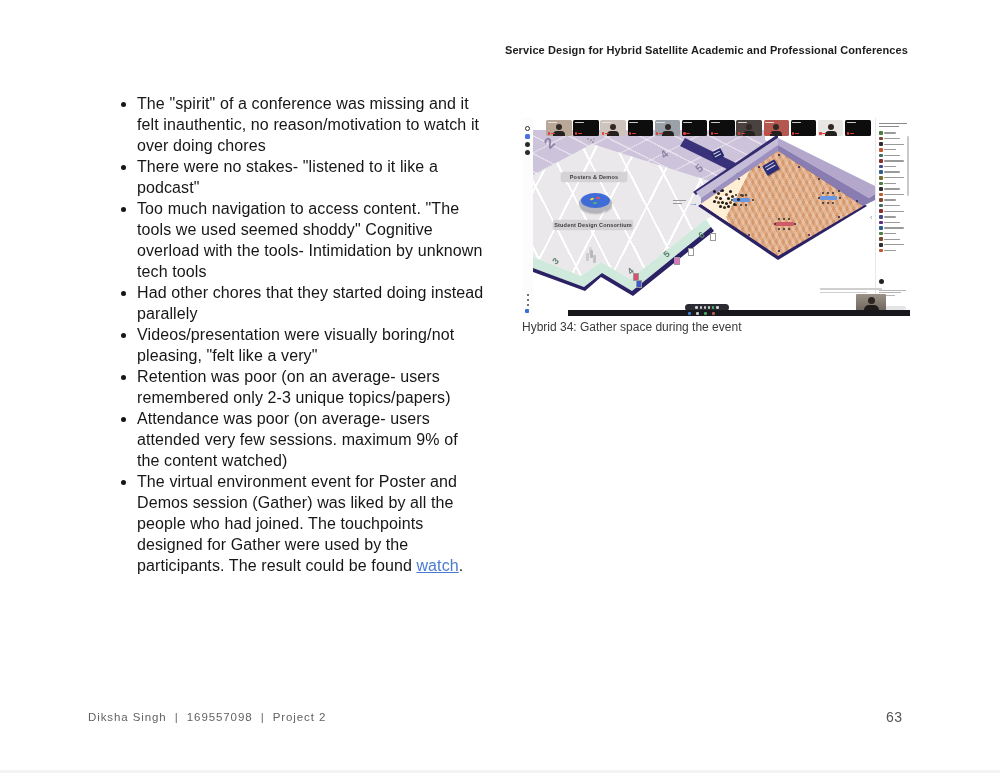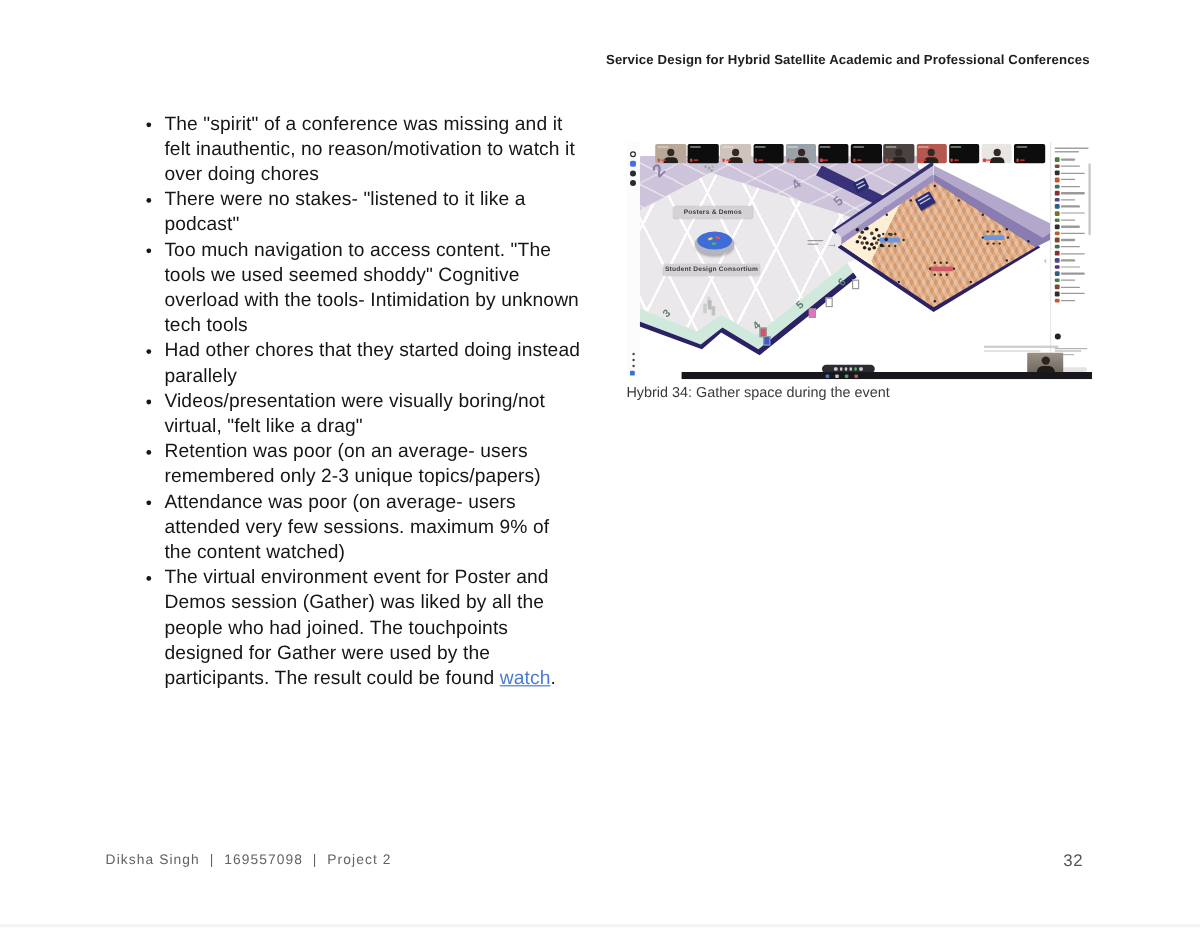--- a/index.html
+++ b/index.html
@@ -195,21 +195,21 @@
 <body>
 
 <div class="running-head">Service Design for Hybrid Satellite Academic and Professional Conferences</div>
 
 <div class="bullets">
   <ul>
     <li>The "spirit" of a conference was missing and it felt inauthentic, no reason/motivation to watch it over doing chores</li>
     <li>There were no stakes- "listened to it like a podcast"</li>
     <li>Too much navigation to access content. "The tools we used seemed shoddy" Cognitive overload with the tools- Intimidation by unknown tech tools</li>
     <li>Had other chores that they started doing instead parallely</li>
-    <li>Videos/presentation were visually boring/not virtual, "felt like a drag"</li>
+    <li>Videos/presentation were visually boring/not pleasing, "felt like a very"</li>
     <li>Retention was poor (on an average- users remembered only 2-3 unique topics/papers)</li>
     <li>Attendance was poor (on average- users attended very few sessions. maximum 9% of the content watched)</li>
     <li>
       <span>The virtual environment event for Poster and Demos session (Gather) was liked by all the people who had joined. The touchpoints designed for Gather were used by the participants. The result could be found </span><a href="#">watch</a><span>.</span>
     </li>
   </ul>
 </div>
 
 <div class="figure">
 
@@ -487,14 +487,14 @@
     <b class="tb1"></b>
       <b class="tb2"></b>
       <b class="tb3"></b>
       <b class="tb4"></b>
   </div>
 </div>
 
 <div class="figcaption">Hybrid 34: Gather space during the event</div>
 
 <div class="footer-meta">Diksha Singh  |  169557098  |  Project 2</div>
-<div class="page-number">32</div>
+<div class="page-number">63</div>
 <div class="page-bottom-strip"></div>
 
 </body></html>

